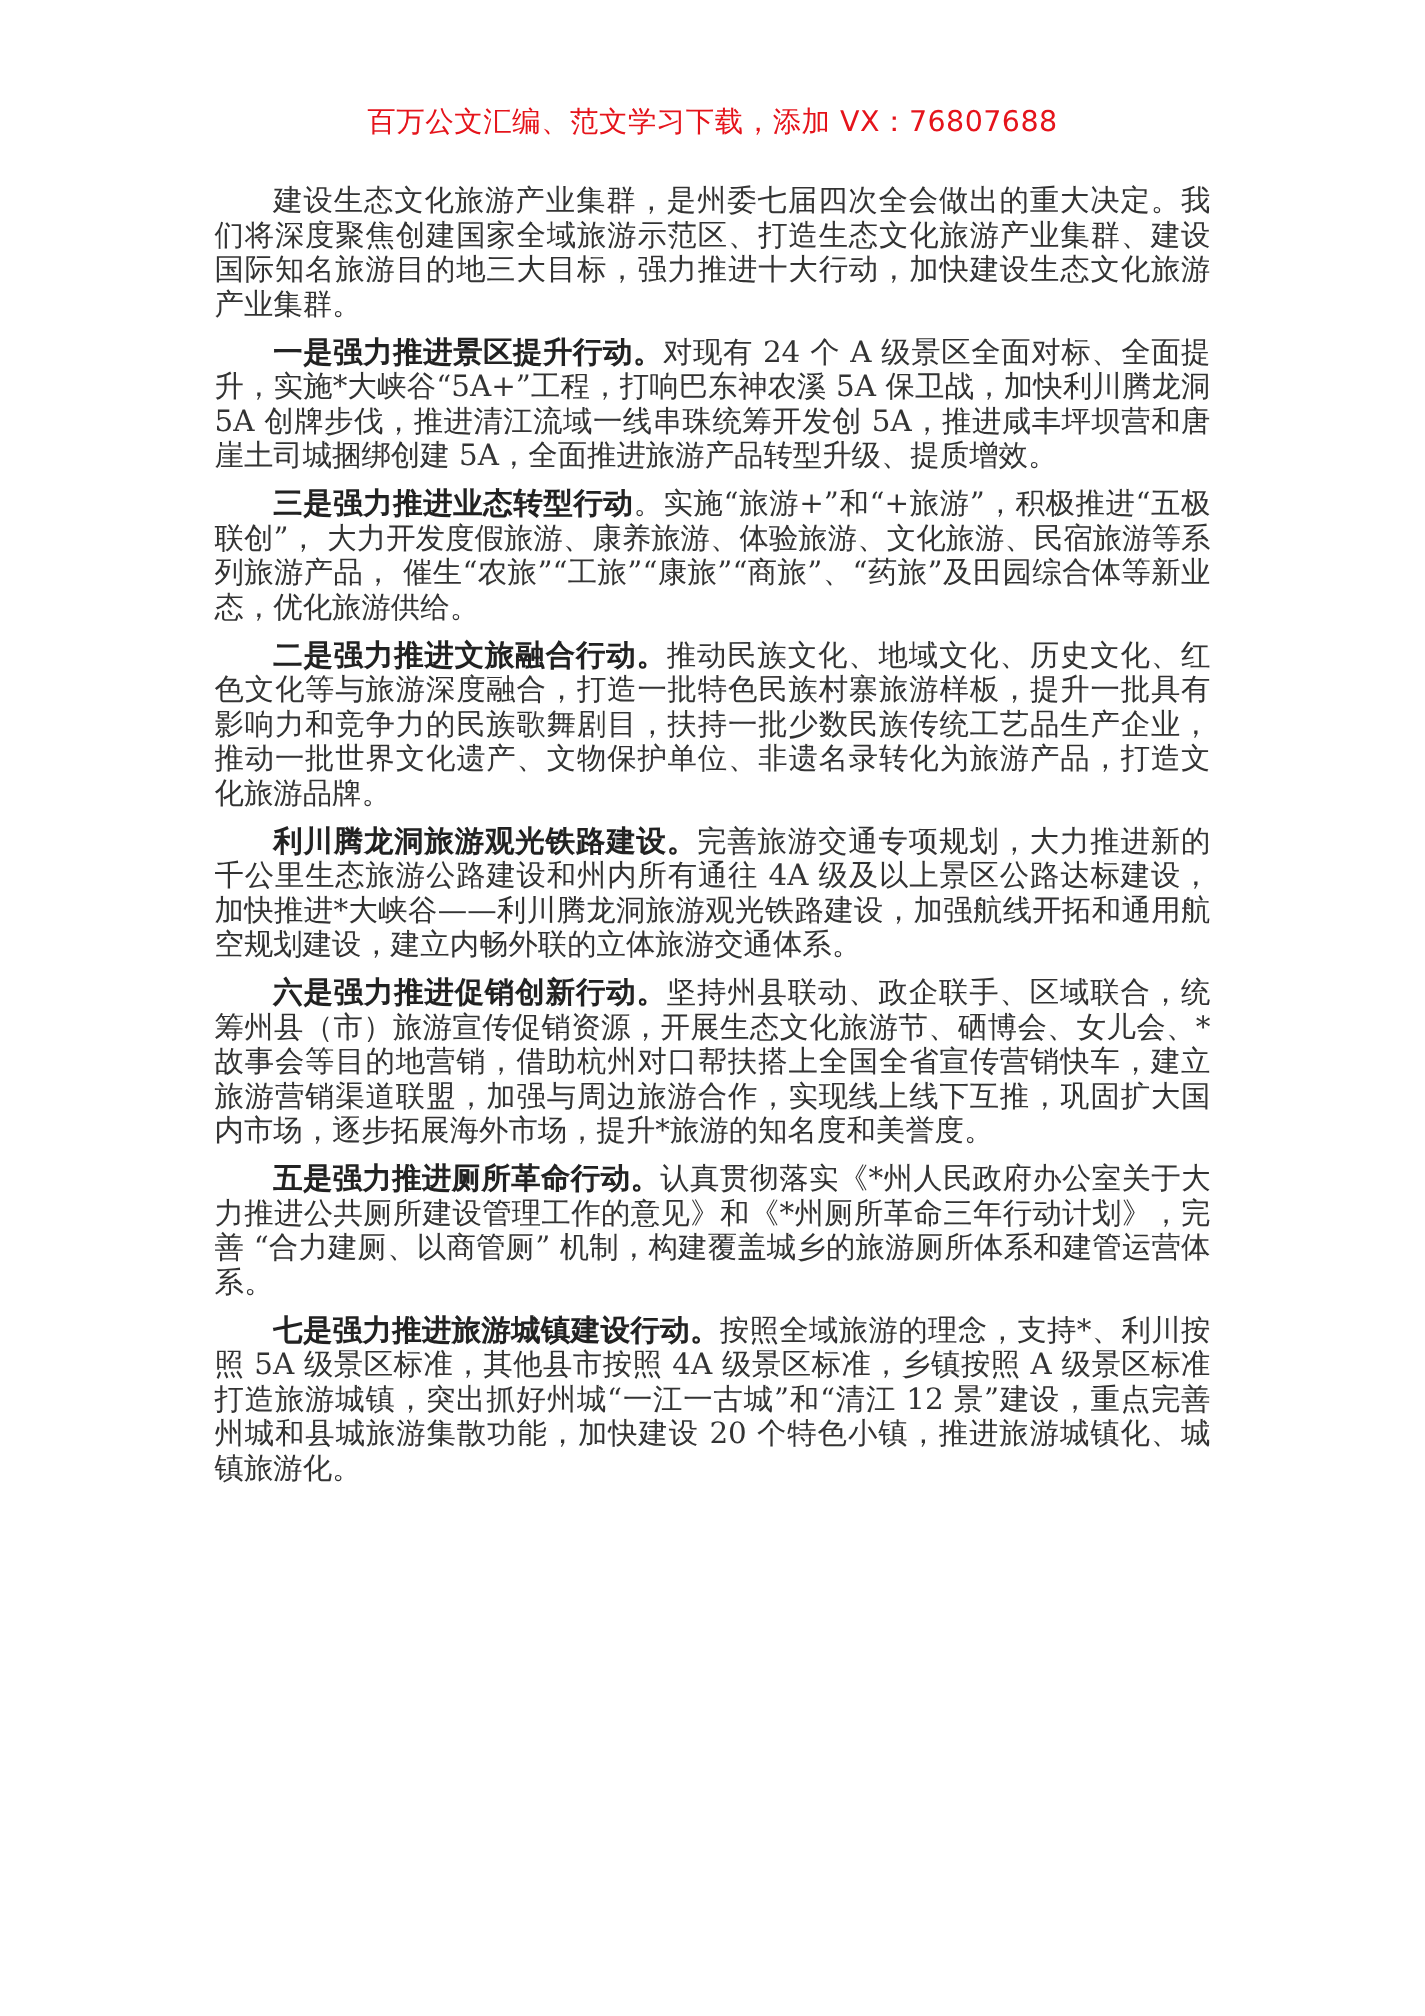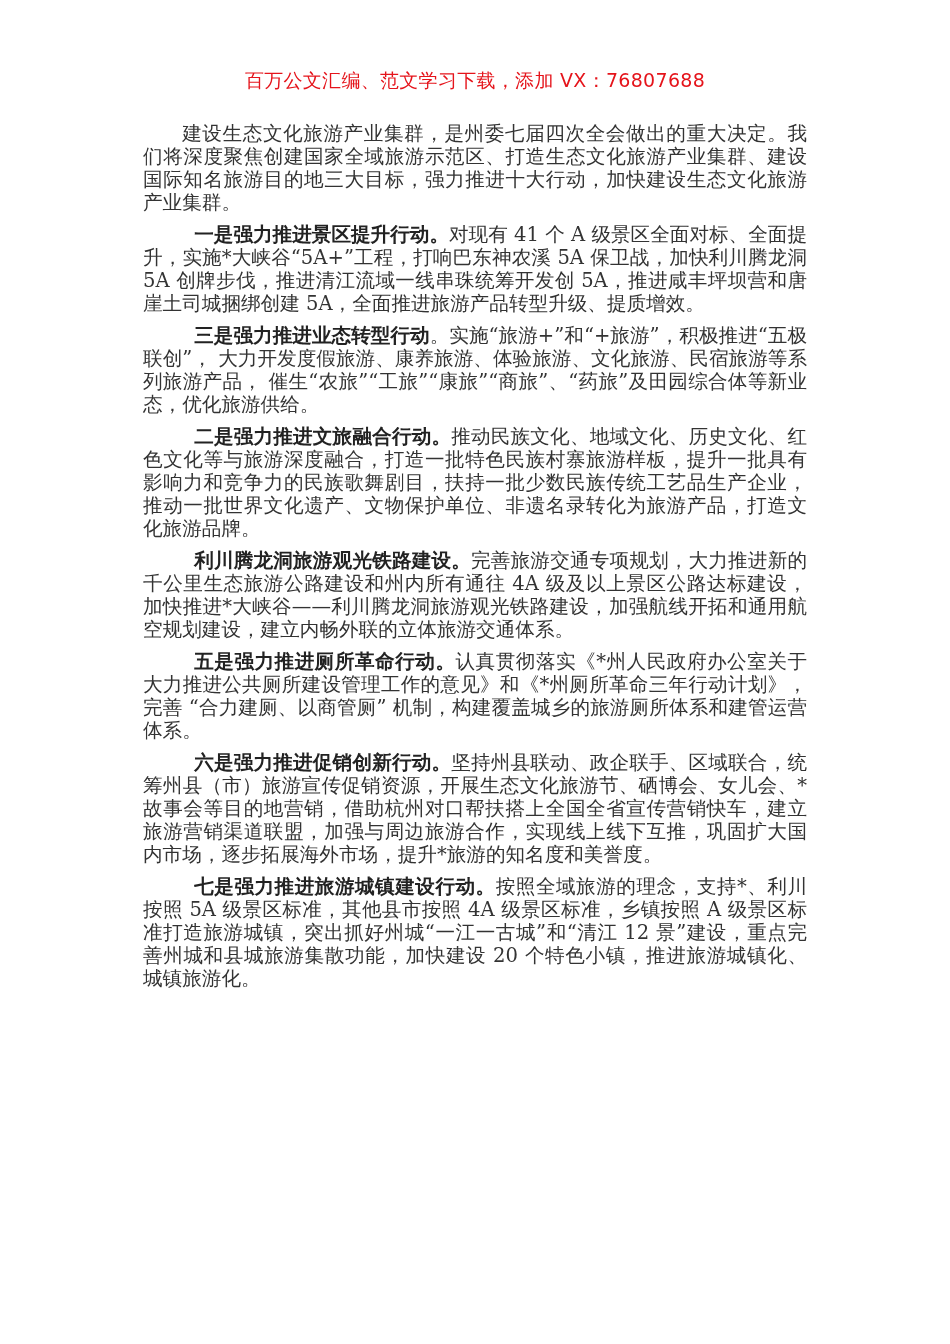--- a/index.html
+++ b/index.html
@@ -9,39 +9,39 @@
     position: absolute; left: 0; top: 68px; width: 950px; text-align: center;
     font-family: "DejaVu Sans", sans-serif; font-size: 19px; color: #e5141b;
     letter-spacing: 0.3px;
   }
   .body-text {
     position: absolute; left: 143px; top: 122px; width: 664px;
     font-family: "DejaVu Serif", serif; font-size: 19.6px; line-height: 23px;
     color: #333; text-align: justify; text-justify: inter-ideograph;
   }
   .para { margin: 0 0 9px 0; text-indent: 2em; }
-  .lead { font-weight: bold; font-family: "DejaVu Sans", sans-serif; color: #222; margin-left: 12px; }
+  .lead { font-weight: bold; font-family: "DejaVu Sans", sans-serif; color: #222; }
 </style>
 </head>
 <body>
 
 <div class="page">
   <div class="header">百万公文汇编、范文学习下载，添加 VX：76807688</div>
 
   <div class="body-text">
     <p class="para">建设生态文化旅游产业集群，是州委七届四次全会做出的重大决定。我们将深度聚焦创建国家全域旅游示范区、打造生态文化旅游产业集群、建设国际知名旅游目的地三大目标，强力推进十大行动，加快建设生态文化旅游产业集群。</p>
 
-    <p class="para"><span class="lead">一是强力推进景区提升行动。</span><span>对现有 41 个 A 级景区全面对标、全面提升，实施*大峡谷“5A+”工程，打响巴东神农溪 5A 保卫战，加快利川腾龙洞 5A 创牌步伐，推进清江流域一线串珠统筹开发创 5A，推进咸丰坪坝营和唐崖土司城捆绑创建 5A，全面推进旅游产品转型升级、提质增效。</span></p>
+    <p class="para"><span class="lead">一是强力推进景区提升行动。</span><span>对现有 24 个 A 级景区全面对标、全面提升，实施*大峡谷“5A+”工程，打响巴东神农溪 5A 保卫战，加快利川腾龙洞 5A 创牌步伐，推进清江流域一线串珠统筹开发创 5A，推进咸丰坪坝营和唐崖土司城捆绑创建 5A，全面推进旅游产品转型升级、提质增效。</span></p>
 
     <p class="para"><span class="lead">三是强力推进业态转型行动</span><span>。实施“旅游+”和“+旅游”，积极推进“五极联创”， 大力开发度假旅游、康养旅游、体验旅游、文化旅游、民宿旅游等系列旅游产品， 催生“农旅”“工旅”“康旅”“商旅”、“药旅”及田园综合体等新业态，优化旅游供给。</span></p>
 
     <p class="para"><span class="lead">二是强力推进文旅融合行动。</span><span>推动民族文化、地域文化、历史文化、红色文化等与旅游深度融合，打造一批特色民族村寨旅游样板，提升一批具有影响力和竞争力的民族歌舞剧目，扶持一批少数民族传统工艺品生产企业，推动一批世界文化遗产、文物保护单位、非遗名录转化为旅游产品，打造文化旅游品牌。</span></p>
 
     <p class="para"><span class="lead">利川腾龙洞旅游观光铁路建设。</span><span>完善旅游交通专项规划，大力推进新的千公里生态旅游公路建设和州内所有通往 4A 级及以上景区公路达标建设，加快推进*大峡谷——利川腾龙洞旅游观光铁路建设，加强航线开拓和通用航空规划建设，建立内畅外联的立体旅游交通体系。</span></p>
 
+    <p class="para"><span class="lead">六是强力推进促销创新行动。</span><span>坚持州县联动、政企联手、区域联合，统筹州县（市）旅游宣传促销资源，开展生态文化旅游节、硒博会、女儿会、*故事会等目的地营销，借助杭州对口帮扶搭上全国全省宣传营销快车，建立旅游营销渠道联盟，加强与周边旅游合作，实现线上线下互推，巩固扩大国内市场，逐步拓展海外市场，提升*旅游的知名度和美誉度。</span></p>
+
     <p class="para"><span class="lead">五是强力推进厕所革命行动。</span><span>认真贯彻落实《*州人民政府办公室关于大力推进公共厕所建设管理工作的意见》和《*州厕所革命三年行动计划》，完善 “合力建厕、以商管厕” 机制，构建覆盖城乡的旅游厕所体系和建管运营体系。</span></p>
-
-    <p class="para"><span class="lead">六是强力推进促销创新行动。</span><span>坚持州县联动、政企联手、区域联合，统筹州县（市）旅游宣传促销资源，开展生态文化旅游节、硒博会、女儿会、*故事会等目的地营销，借助杭州对口帮扶搭上全国全省宣传营销快车，建立旅游营销渠道联盟，加强与周边旅游合作，实现线上线下互推，巩固扩大国内市场，逐步拓展海外市场，提升*旅游的知名度和美誉度。</span></p>
 
     <p class="para"><span class="lead">七是强力推进旅游城镇建设行动。</span><span>按照全域旅游的理念，支持*、利川按照 5A 级景区标准，其他县市按照 4A 级景区标准，乡镇按照 A 级景区标准打造旅游城镇，突出抓好州城“一江一古城”和“清江 12 景”建设，重点完善州城和县城旅游集散功能，加快建设 20 个特色小镇，推进旅游城镇化、城镇旅游化。</span></p>
 
   </div>
 </div>
 
 </body></html>

